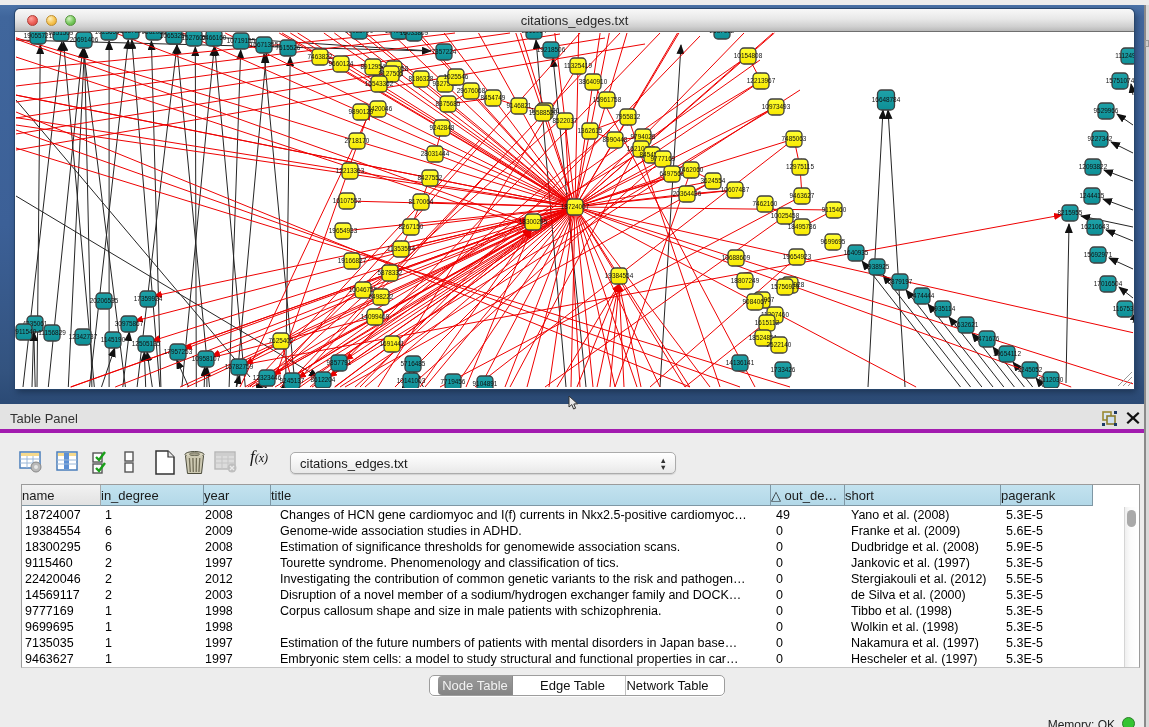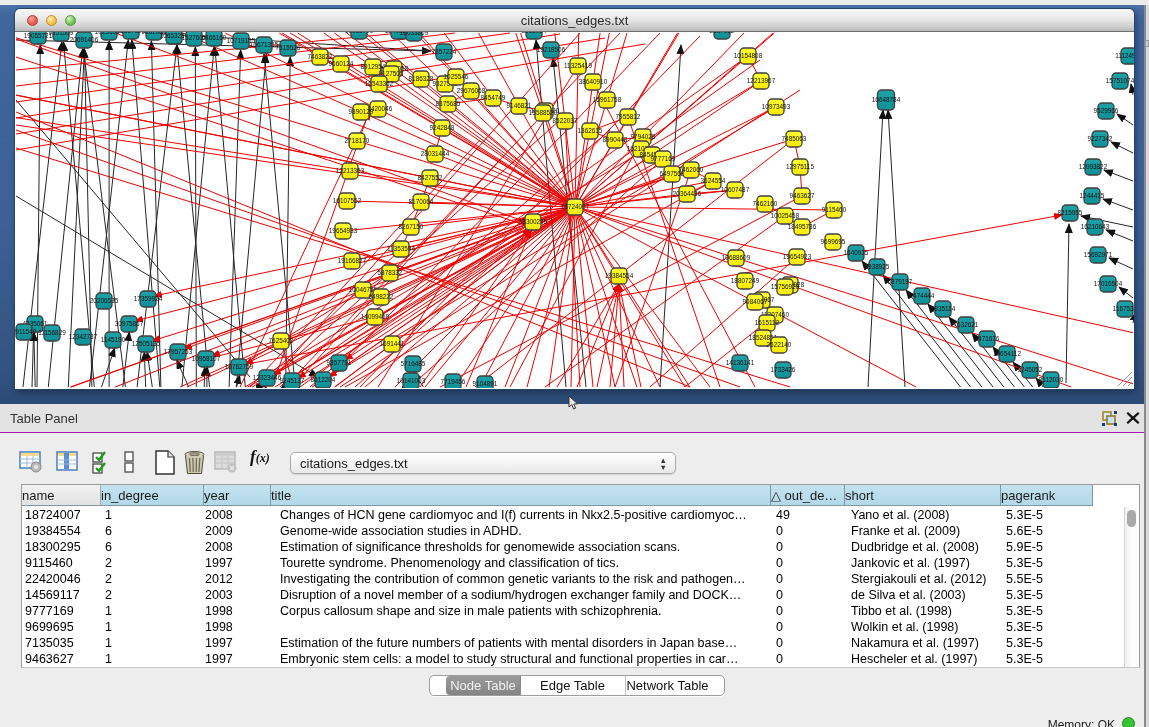--- a/index.html
+++ b/index.html
@@ -12,21 +12,21 @@
 #titlebar{position:absolute;left:0;top:0;width:1119px;height:23px;border-radius:5px 5px 0 0;
  background:linear-gradient(180deg,#f8f8f8 0%,#e8e8e8 45%,#cfcfcf 80%,#b9b9b9 100%);
  border-bottom:1px solid #6f6f6f}
 #titlebar .tt{position:absolute;left:0;right:0;top:4px;text-align:center;font-size:13px;color:#2a2a2a}
 .light{position:absolute;top:6px;width:11px;height:11px;border-radius:50%}
 #lr{left:12px;background:radial-gradient(circle at 35% 30%,#ffa39d,#ec5f57 55%,#d0423c);border:1px solid #b03d36}
 #ly{left:31px;background:radial-gradient(circle at 35% 30%,#fdf0c0,#f6c34f 55%,#e0a32e);border:1px solid #c08e2d}
 #lg{left:50px;background:radial-gradient(circle at 35% 30%,#d6f3c4,#77c95e 55%,#52a636);border:1px solid #57953f}
 #canvaswrap{position:absolute;left:0;top:24px;width:1119px;height:356px;background:#fff;overflow:hidden}
 #panel{position:absolute;left:0;top:404px;width:1149px;height:323px;background:#ededed}
-#phead{position:absolute;left:0;top:0;width:1149px;height:29px;background:#e3e3e3;border-bottom:1px solid #a21caf}
+#phead{position:absolute;left:0;top:0;width:1149px;height:29px;background:#e3e3e3;border-bottom:4px solid #a21caf}
 #phead .pt{position:absolute;left:10px;top:7px;font-size:13px;color:#333}
 #pclose{position:absolute;right:8px;top:6px;width:16px;height:16px}
 #pfloat{position:absolute;right:32px;top:7px;width:15px;height:15px}
 #toolbar{position:absolute;left:0;top:29px;width:1149px;height:48px}
 .tbi{position:absolute;top:17px}
 #combo{position:absolute;left:290px;top:19px;width:386px;height:22px;border:1px solid #ababab;border-radius:5px;
  background:linear-gradient(180deg,#ffffff,#f2f2f2 60%,#e8e8e8);box-shadow:0 1px 1px rgba(0,0,0,.12)}
 #combo .ct{position:absolute;left:9px;top:3px;font-size:13px;color:#1a1a1a}
 #combo .ar{position:absolute;right:8px;top:4px;font-size:7.5px;color:#333;line-height:7px}
 #tablewrap{position:absolute;left:21px;top:80px;width:1119px;height:184px;background:#fff;
@@ -43,21 +43,21 @@
 .trow{position:absolute;left:0;width:1100px;height:16px;font-size:12.5px;color:#000;white-space:nowrap}
 .trow span{position:absolute;top:0;line-height:16px;overflow:hidden}
 .c0{left:3px;width:76px}.c1{left:83px;width:99px}.c2{left:183px;width:64px}
 .c3{left:258px;width:492px}.c4{left:754px;width:68px}.c5{left:829px;width:150px}.c6{left:984px;width:88px}
 #vsb{position:absolute;right:1px;top:22px;width:14px;height:160px;
  background:linear-gradient(90deg,#efefef,#fbfbfb 40%,#ffffff);border-left:1px solid #d5d5d5}
 #vsb .thumb{position:absolute;left:2px;top:3px;width:9px;height:17px;border-radius:5px;background:#a9a9a9}
 #tabs{position:absolute;left:429px;top:271px;width:296px;height:21px;border:1px solid #9d9d9d;border-radius:5px;
  background:#fff;box-shadow:0 1px 0 rgba(255,255,255,.8)}
 #tabs .seg{position:absolute;top:0;height:19px;font-size:13px;text-align:center;line-height:19px;color:#111}
-#tabs #seg0{left:16px;width:75px;background:linear-gradient(180deg,#9b9b9b,#848484);color:#f2f2f2;border-radius:4px 0 0 4px;border-right:1px solid #8a8a8a}
+#tabs #seg0{left:8px;width:75px;background:linear-gradient(180deg,#9b9b9b,#848484);color:#f2f2f2;border-radius:4px 0 0 4px;border-right:1px solid #8a8a8a}
 #seg1{left:90px;width:106px;border-right:1px solid #c0c0c0}
 #seg2{left:181px;width:113px}
 #status{position:absolute;left:0;top:308px;width:1149px;height:27px}
 #status .mt{position:absolute;right:34px;top:6px;font-size:12px;color:#222}
 #status .dot{position:absolute;right:14px;top:5px;width:13px;height:13px;border-radius:50%;background:#35c432;border:1.5px solid #2c7f2a}
 #cursor{position:absolute;left:568px;top:396px}
 </style></head><body>
 <div id="topgray"></div>
 <div id="desk"></div>
 <div id="win">
@@ -1002,21 +1002,21 @@
   <svg class="tbi" style="left:214px" width="24" height="24" viewBox="0 0 24 24" opacity="0.55">
         <rect x="1" y="2" width="20" height="17" fill="#cfcfcf" stroke="#8a8a8a" stroke-width="1.4"></rect>
         <rect x="2" y="3" width="18" height="3" fill="#b5b5b5"></rect>
         <line x1="1" y1="9" x2="21" y2="9" stroke="#a5a5a5"></line>
         <line x1="1" y1="13" x2="21" y2="13" stroke="#a5a5a5"></line>
         <line x1="8" y1="6" x2="8" y2="19" stroke="#a5a5a5"></line>
         <line x1="14" y1="6" x2="14" y2="19" stroke="#a5a5a5"></line>
         <circle cx="18" cy="18" r="4.5" fill="#9a9a9a"></circle>
         <path d="M16 16 L20 20 M20 16 L16 20" stroke="#e8e8e8" stroke-width="1.4"></path>
       </svg>
-  <div class="tbi" style="left:250px;top:14px;font-size:17px;font-style:italic;font-weight:bold;color:#111;font-family:'Liberation Serif',serif">f<span style="font-size:12px">(x)</span></div>
+  <div class="tbi" style="left:250px;top:14px;font-size:17px;font-style:italic;font-weight:normal;color:#111;font-family:'Liberation Serif',serif">f<span style="font-size:12px">(x)</span></div>
   <div id="combo">
         <span class="ct">citations_edges.txt</span>
         <span class="ar">▲<br>▼</span>
       </div>
  </div>
  <div id="tablewrap">
   <div class="th" id="th0">name</div>
       <div class="th" id="th1">in_degree</div>
       <div class="th" id="th2">year</div>
   <div class="th" id="th3">title</div>
@@ -1067,21 +1067,21 @@
         <span class="c4">0</span>
         <span class="c5">Stergiakouli et al. (2012)</span>
         <span class="c6">5.5E-5</span>
       </div>
       <div class="trow" style="top:102px">
         <span class="c0">14569117</span>
         <span class="c1">2</span>
         <span class="c2">2003</span>
         <span class="c3">Disruption of a novel member of a sodium/hydrogen exchanger family and DOCK…</span>
         <span class="c4">0</span>
-        <span class="c5">de Silva et al. (2003)</span>
+        <span class="c5">de Silva et al. (2000)</span>
         <span class="c6">5.3E-5</span>
       </div>
       <div class="trow" style="top:118px">
         <span class="c0">9777169</span>
         <span class="c1">1</span>
         <span class="c2">1998</span>
         <span class="c3">Corpus callosum shape and size in male patients with schizophrenia.</span>
         <span class="c4">0</span>
         <span class="c5">Tibbo et al. (1998)</span>
         <span class="c6">5.3E-5</span>

